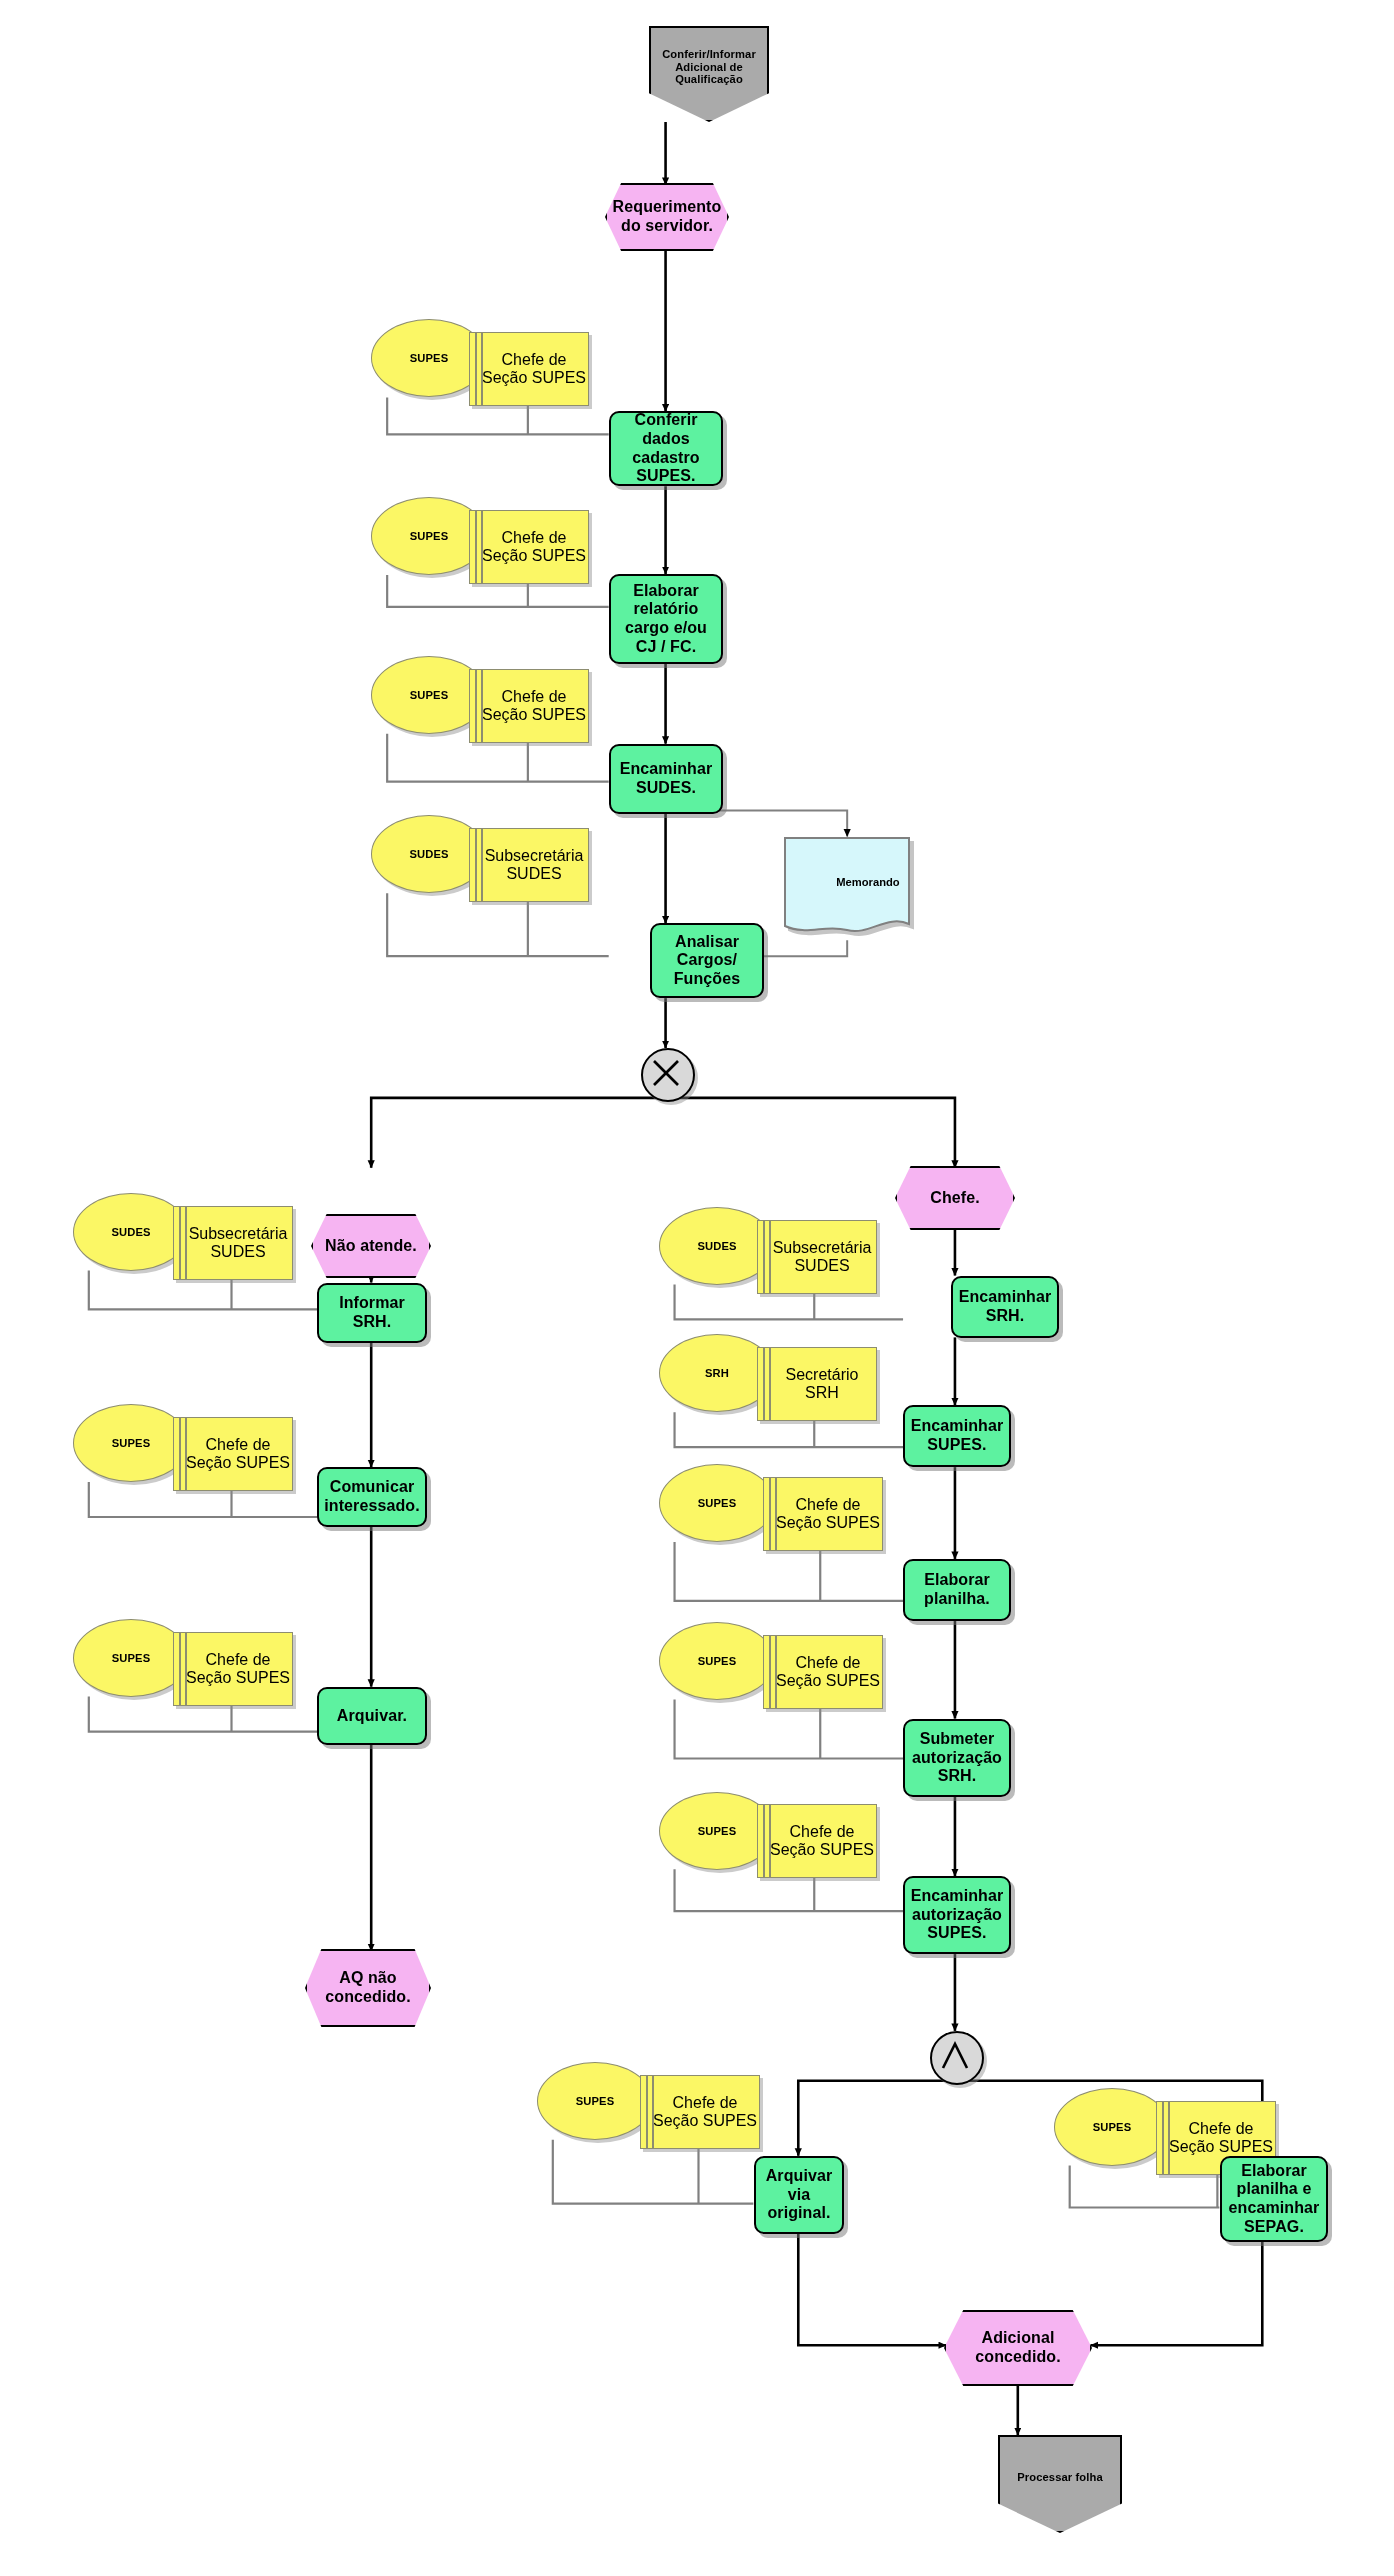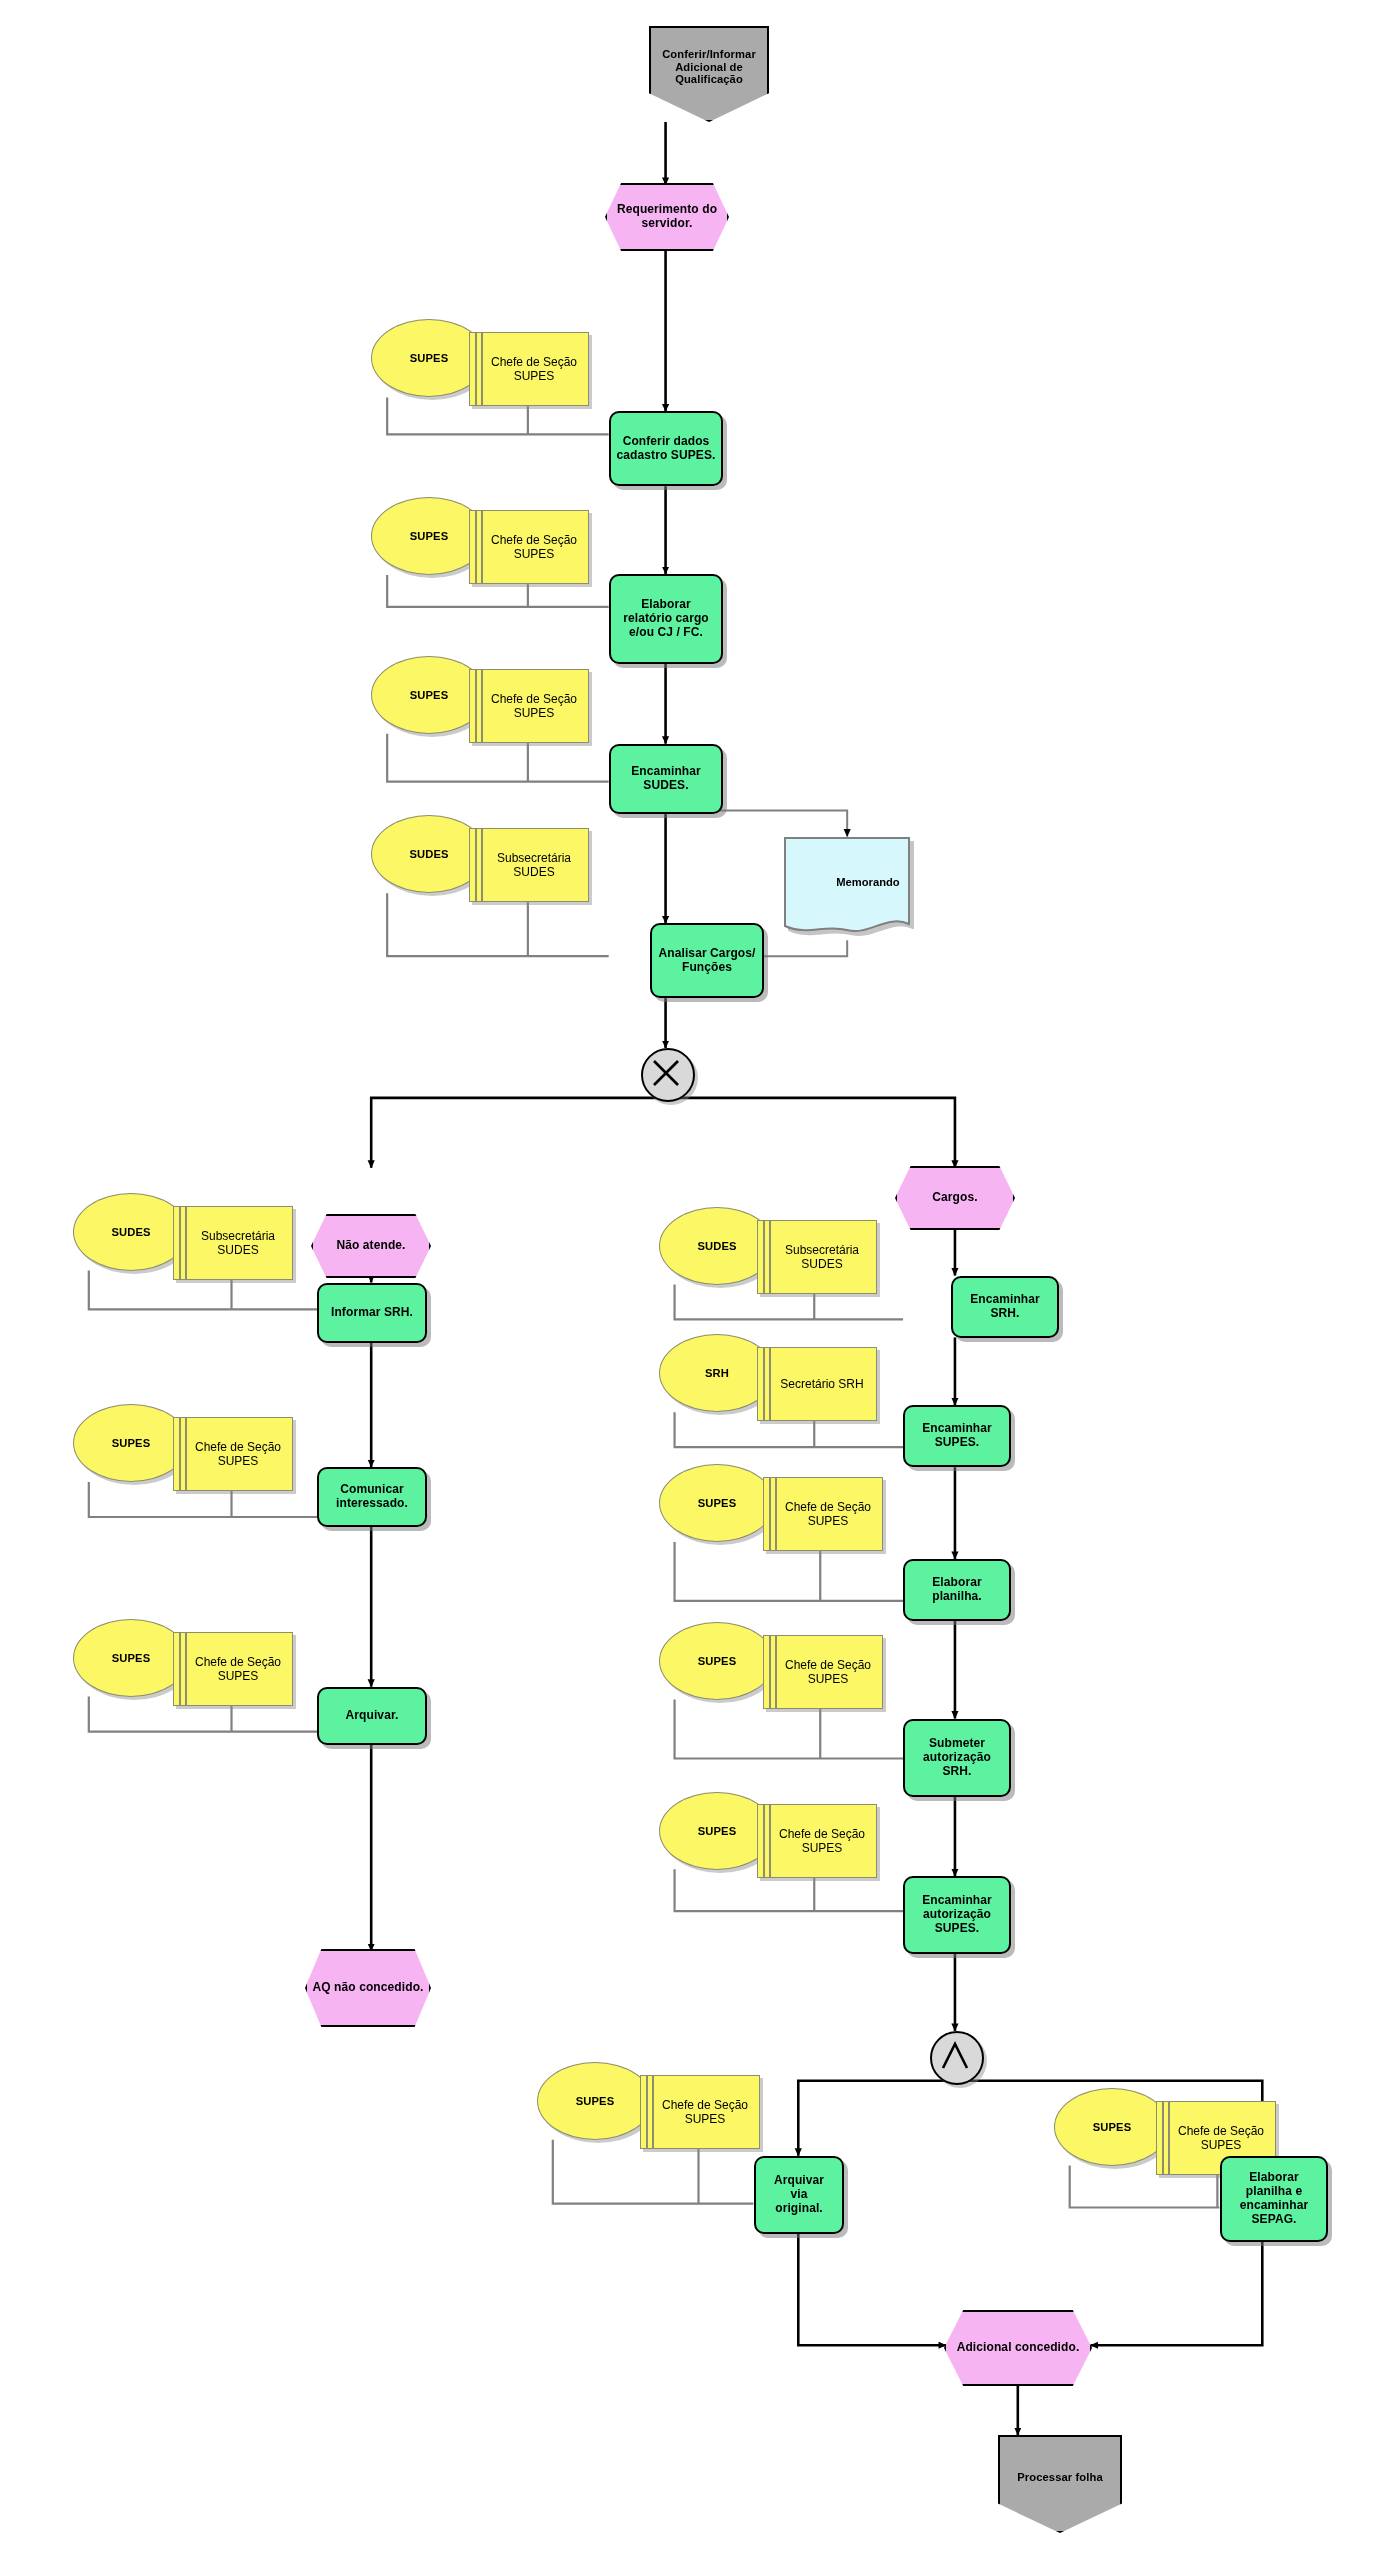--- a/index.html
+++ b/index.html
@@ -38,21 +38,21 @@
 
   
   .docnote{position:absolute;filter:drop-shadow(4px 4px 0 rgba(140,140,140,.5));}
   .docnote .dtxt{position:absolute;left:0;right:0;top:38%;text-align:center;
      font-weight:bold;color:#000;}
 
   
   .gateway{position:absolute;border-radius:50%;background:#d9d9d9;border:2.5px solid #000;
      box-shadow:3px 3px 0 rgba(140,140,140,.45);}
   .gateway svg{position:absolute;left:0;top:0;}
-  .fs10{font-size:12px;}
+  .fs10{font-size:16px;}
   .fs11{font-size:11.2px;margin-left:42px;}
 </style>
 </head>
 <body>
 
 <div id="canvas">
 
   <svg id="wires" viewBox="0 0 1397 2581" xmlns="http://www.w3.org/2000/svg">
     <defs>
       <marker id="ar" markerWidth="9" markerHeight="9" refX="7.5" refY="3.6" orient="auto" markerUnits="userSpaceOnUse">
@@ -207,21 +207,21 @@
   <div class="node orgunit fs11" style="left:31px;top:1619px;width:116px;height:78px;">SUPES</div>
   <div class="role fs10" style="left:173px;top:1632px;width:118px;height:72px;display:flex;align-items:center;">
      <span class="bar1"></span>
      <span class="bar2"></span>
      <span class="rtxt">Chefe de Seção SUPES</span>
   </div>
   <div class="node activity fs10" style="left:317px;top:1687px;width:110px;height:58px;padding:0 5px;">Arquivar.</div>
 
   <div class="node event fs10" style="left:305px;top:1949px;width:126px;height:78px;">AQ não concedido.</div>
 
-  <div class="node event fs10" style="left:895px;top:1166px;width:120px;height:64px;">Cargos.</div>
+  <div class="node event fs10" style="left:895px;top:1166px;width:120px;height:64px;">Chefe.</div>
 
   <div class="node orgunit fs11" style="left:617px;top:1207px;width:116px;height:78px;">SUDES</div>
   <div class="role fs10" style="left:757px;top:1220px;width:118px;height:72px;display:flex;align-items:center;">
      <span class="bar1"></span>
      <span class="bar2"></span>
      <span class="rtxt">Subsecretária SUDES</span>
   </div>
   <div class="node activity fs10" style="left:903px;top:1276px;width:108px;height:62px;padding:0 5px;margin-left:48px;">Encaminhar SRH.</div>
 
   <div class="node orgunit fs11" style="left:617px;top:1334px;width:116px;height:78px;">SRH</div>

